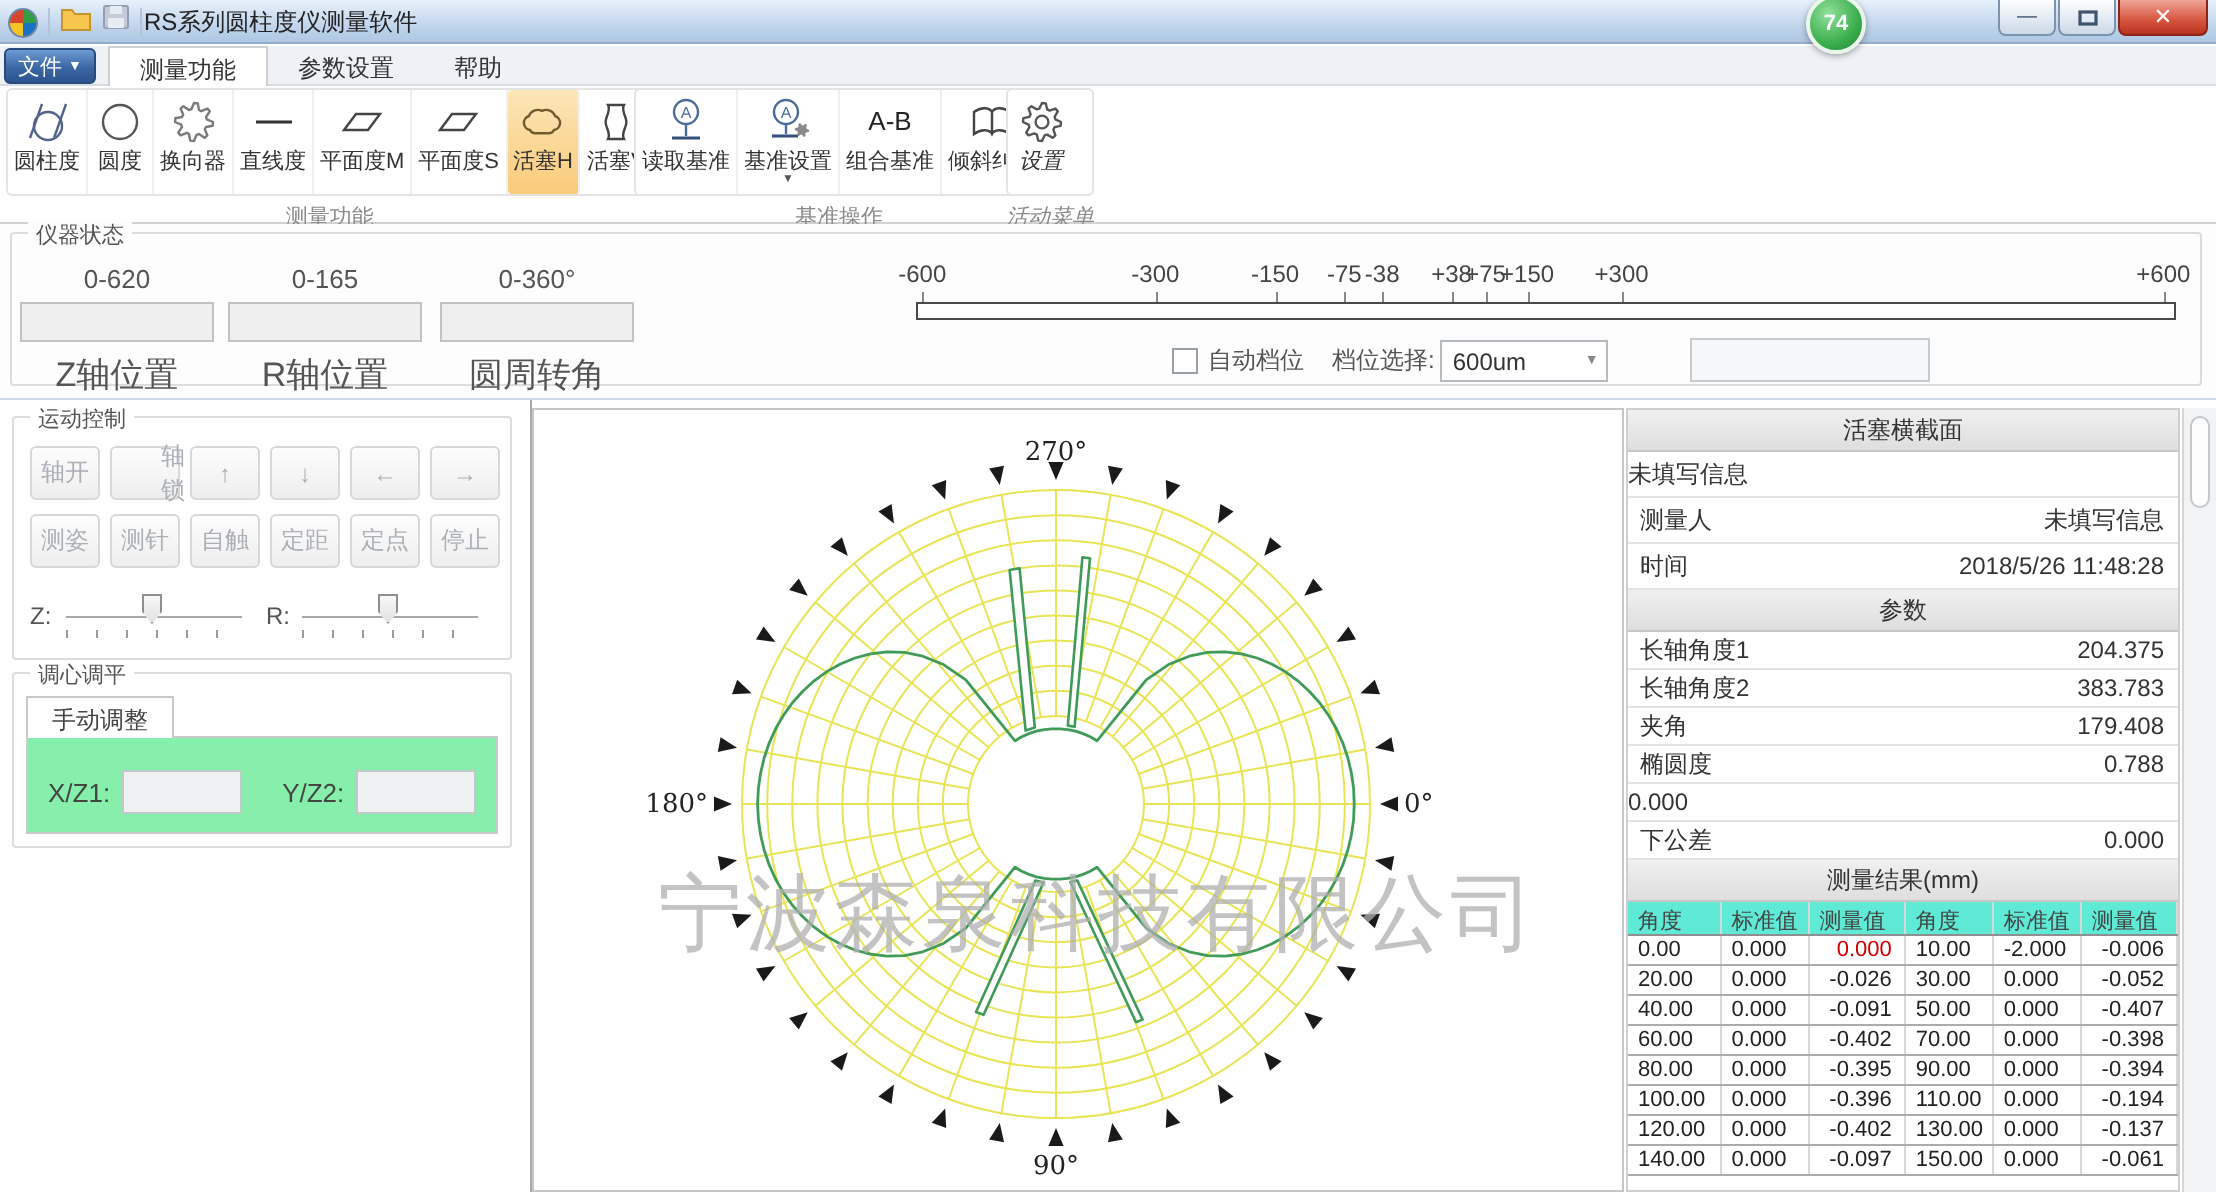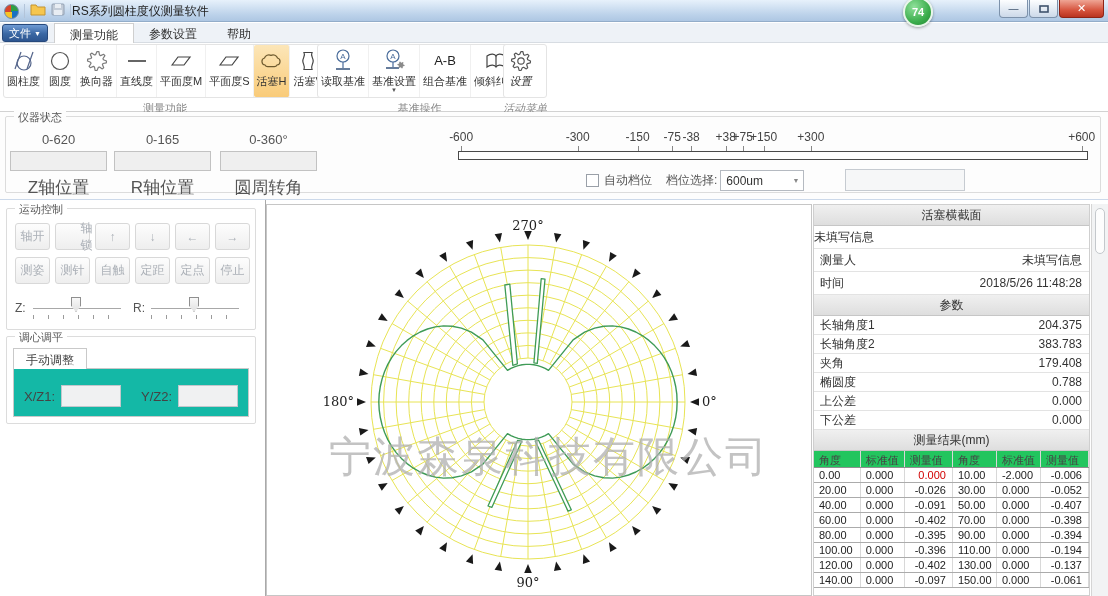--- a/index.html
+++ b/index.html
@@ -70,36 +70,36 @@
   .mbtn{position:absolute;width:35px;height:27px;border:1px solid #d8d8d8;border-radius:3px;
     background:linear-gradient(#fdfdfd,#eeeeee);color:#abb0b7;font-size:12px;
     display:flex;align-items:center;justify-content:center;cursor:pointer;}
   .sldlabel{position:absolute;font-size:12px;color:#555;}
   .sldtrack{position:absolute;height:1px;background:#a8a8a8;}
   .sldthumb{position:absolute;width:10px;height:15px;background:linear-gradient(#f8f8f8,#e2e2e2);
     border:1px solid #8f8f8f;clip-path:polygon(0 0,100% 0,100% 58%,50% 100%,0 58%);cursor:pointer;}
   .sldticks{position:absolute;height:4px;background:repeating-linear-gradient(90deg,#9b9b9b 0 1px,transparent 1px 15px);}
   .ltab{position:absolute;left:6px;top:11px;height:21px;padding:3px 12px;font-size:12px;color:#444;
     background:#fff;border:1px solid #c9c9c9;border-bottom:none;z-index:2;cursor:pointer;}
-  .lcontent{position:absolute;left:6px;right:6px;top:31px;bottom:6px;border:1px solid #c9c9c9;background:#14b8a6;}
+  .lcontent{position:absolute;left:6px;right:6px;top:31px;bottom:6px;border:1px solid #c9c9c9;background:#86efac;}
   .lfield{font-size:13px;color:#444;}
   .lbox{width:60px;height:22px;background:#f0f1f2;border:1px solid #c3c7cc;display:inline-block;}
   
   .chartpanel{position:absolute;left:266px;top:4px;width:546px;bottom:0;border:1px solid #c6c6c6;background:#fff;}
   .watermark{position:absolute;left:62px;top:224px;width:450px;font-family:"DejaVu Serif","Liberation Serif",serif;
     font-size:42px;letter-spacing:2px;color:rgba(175,175,175,0.75);white-space:nowrap;pointer-events:none;z-index:5;}
   
   .rightpanel{position:absolute;left:813px;top:4px;width:277px;bottom:0;border:1px solid #cfcfcf;background:#fff;overflow:hidden;}
   .sec{height:21px;background:linear-gradient(#f0f0f0,#dedede);border-bottom:1px solid #c6c6c6;
     display:flex;align-items:center;justify-content:center;font-size:12px;color:#333;}
   .irow{height:23px;display:flex;align-items:center;border-bottom:1px solid #e3e3e3;font-size:12px;}
   .irow .il{padding-left:6px;color:#333;flex:1;}
   .irow .iv{padding-right:7px;color:#333;text-align:right;}
   .prow{height:19px;}
-  .mheadrow{display:flex;height:17px;border-bottom:1px solid #8f8f8f;background:#22c55e;font-family:Liberation Serif, serif;}
+  .mheadrow{display:flex;height:17px;border-bottom:1px solid #8f8f8f;background:#5eead4;font-family:Liberation Serif, serif;}
   .mheadrow div{font-size:11px;color:#444;padding:2px 0 0 5px;border-right:1px solid #d8d8d8;}
   .mrow{display:flex;height:15px;border-bottom:1px solid #ababab;cursor:default;}
   .mrow div{font-size:11px;color:#222;padding:1px 0 0 5px;border-right:1px solid #d8d8d8;overflow:hidden;}
   .mrow div.num{text-align:right;padding-right:6px;padding-left:0;}
   .c0{width:17%;} .c1{width:16%;} .c2{width:17.5%;} .c3{width:16%;} .c4{width:16%;} .c5{width:17.5%;}
   .scrollstrip{position:absolute;left:1091px;top:4px;width:17px;bottom:0;background:#f2f3f4;border-left:1px solid #d5d5d5;}
   .scrollthumb{position:absolute;left:3px;top:4px;width:10px;height:46px;background:#fdfdfd;
     border:1px solid #c4c8cc;border-radius:5px;cursor:pointer;}
 </style>
 </head>
@@ -507,21 +507,20 @@
         </div>
         <div class="irow prow">
           <div class="il">夹角</div>
           <div class="iv">179.408</div>
         </div>
         <div class="irow prow">
           <div class="il">椭圆度</div>
           <div class="iv">0.788</div>
         </div>
         <div class="irow prow">
-          <div class="il">上公差</div>
           <div class="iv">0.000</div>
         </div>
         <div class="irow prow">
           <div class="il">下公差</div>
           <div class="iv">0.000</div>
         </div>
         <div class="sec">测量结果(mm)</div>
         <div class="mheadrow">
           <div class="c0">角度</div>
           <div class="c1">标准值</div>

